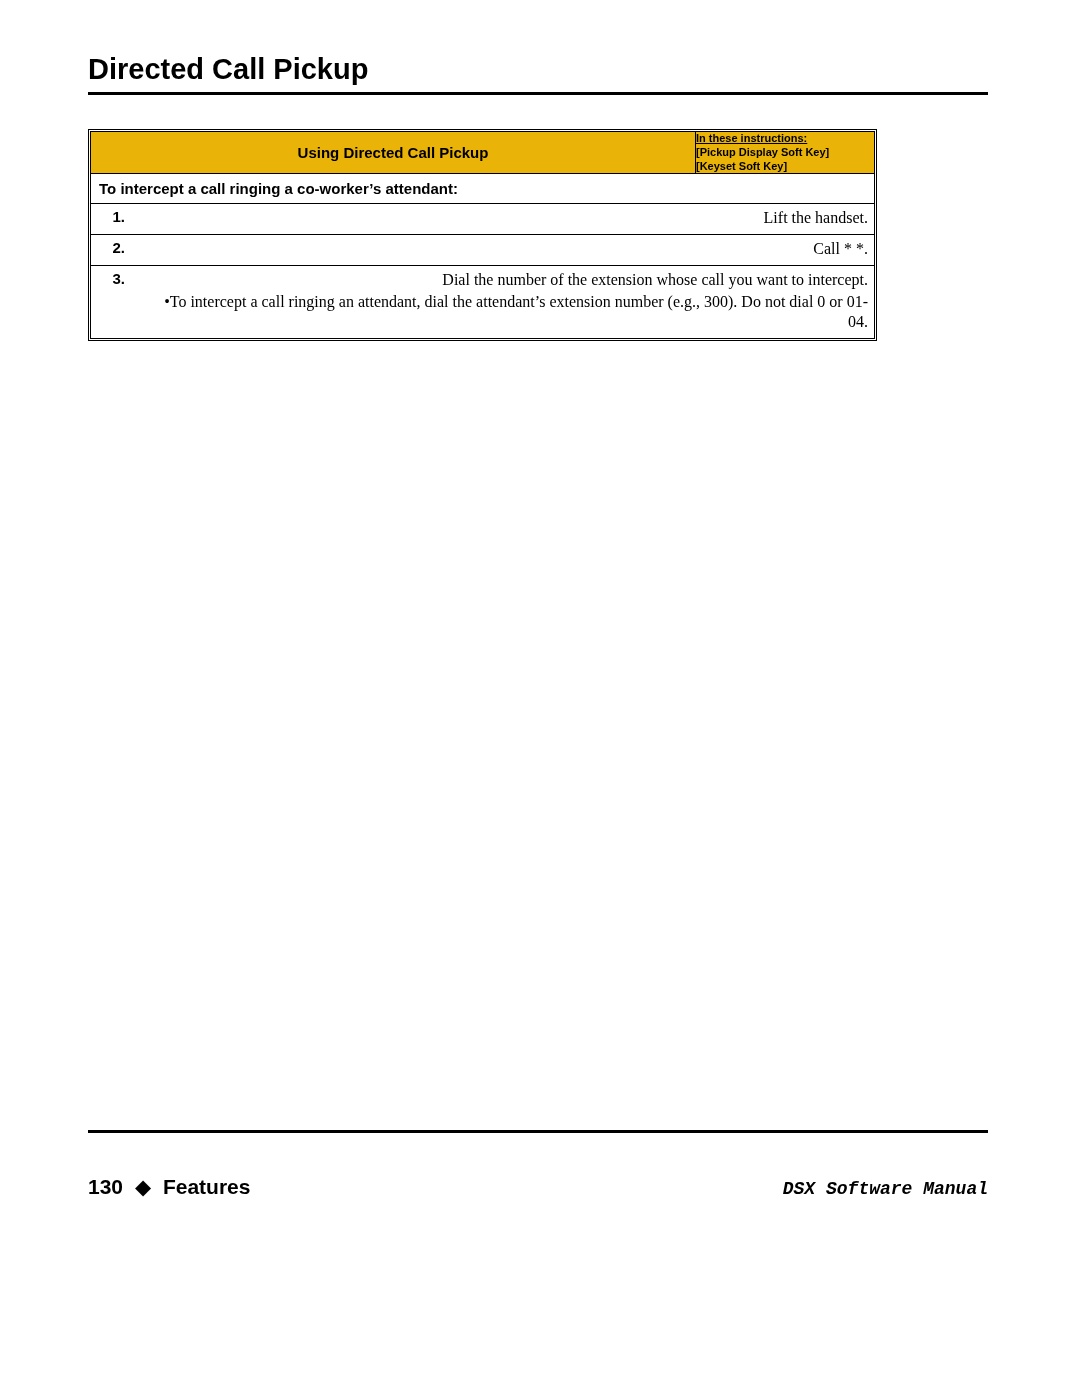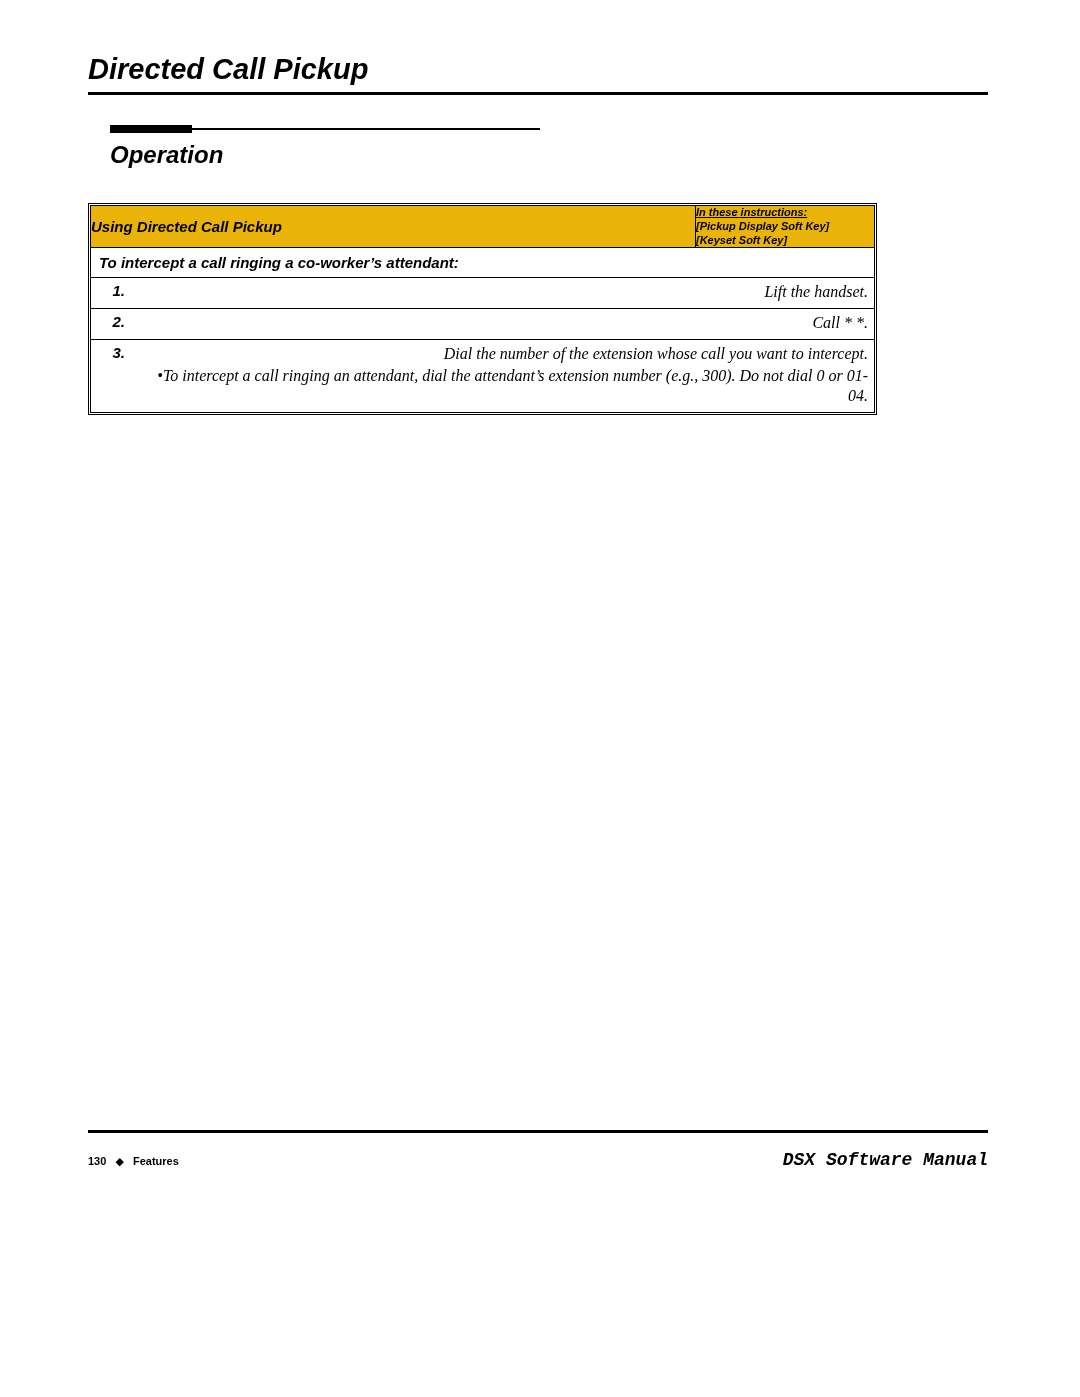--- a/index.html
+++ b/index.html
@@ -8,21 +8,20 @@
     font-family: "Times New Roman", Times, serif;
     color: #000;
     position: relative;
   }
   .page {
     position: absolute;
     left: 88px;
     top: 53px;
     width: 900px;
     height: 1115px;
-    font-style: italic;
   }
   .page-title {
     font-family: Arial, Helvetica, sans-serif;
     font-weight: 700;
     font-size: 29px;
     letter-spacing: 0px;
     margin-bottom: 6px;
   }
   .title-rule {
     border: none;
@@ -70,21 +69,21 @@
   .hdr-row td {
     background: #eab308;
     padding: 0;
     vertical-align: middle;
     border-bottom: 1px solid #000;
   }
   .hdr-main {
     font-family: Arial, Helvetica, sans-serif;
     font-weight: 700;
     font-size: 15px;
-    text-align: left;
+    text-align: center;
     padding: 12px 6px 12px 6px;
     border-right: 1px solid #000;
   }
   .hdr-side {
     font-family: Arial, Helvetica, sans-serif;
     font-weight: 700;
     font-size: 11px;
     line-height: 1.25;
     padding: 4px 10px 4px 10px;
     white-space: nowrap;
@@ -145,48 +144,42 @@
     left: 88px;
     width: 900px;
     top: 1150px;
     display: flex;
     justify-content: space-between;
     align-items: baseline;
   }
   .footer-left {
     font-family: Arial, Helvetica, sans-serif;
     font-weight: 700;
-    font-size: 11px;
+    font-size: 21px;
+    margin-top: 25px;
   }
   .footer-left .diamond {
     font-weight: 400;
     padding: 0 6px;
   }
   .footer-right {
     font-family: Liberation Mono, monospace;
     font-style: italic;
     font-weight: 700;
     font-size: 18px;
   }
 </style>
 </head>
 <body>
 
 <div class="page">
 
   <h1 class="page-title">Directed Call Pickup</h1>
   <hr class="title-rule">
 
-  <div class="section-header">
-    <div class="thickbar-row">
-      <div class="thinbar"></div>
-      <div class="thickbar"></div>
-    </div>
-    <div class="section-title">Operation</div>
-  </div>
 
   <table class="proc-table">
     <colgroup>
       <col style="width:40px">
       <col>
       <col style="width:178px">
     </colgroup>
     <tbody>
         <tr class="hdr-row">
       <td colspan="2" class="hdr-main">Using Directed Call Pickup</td>

